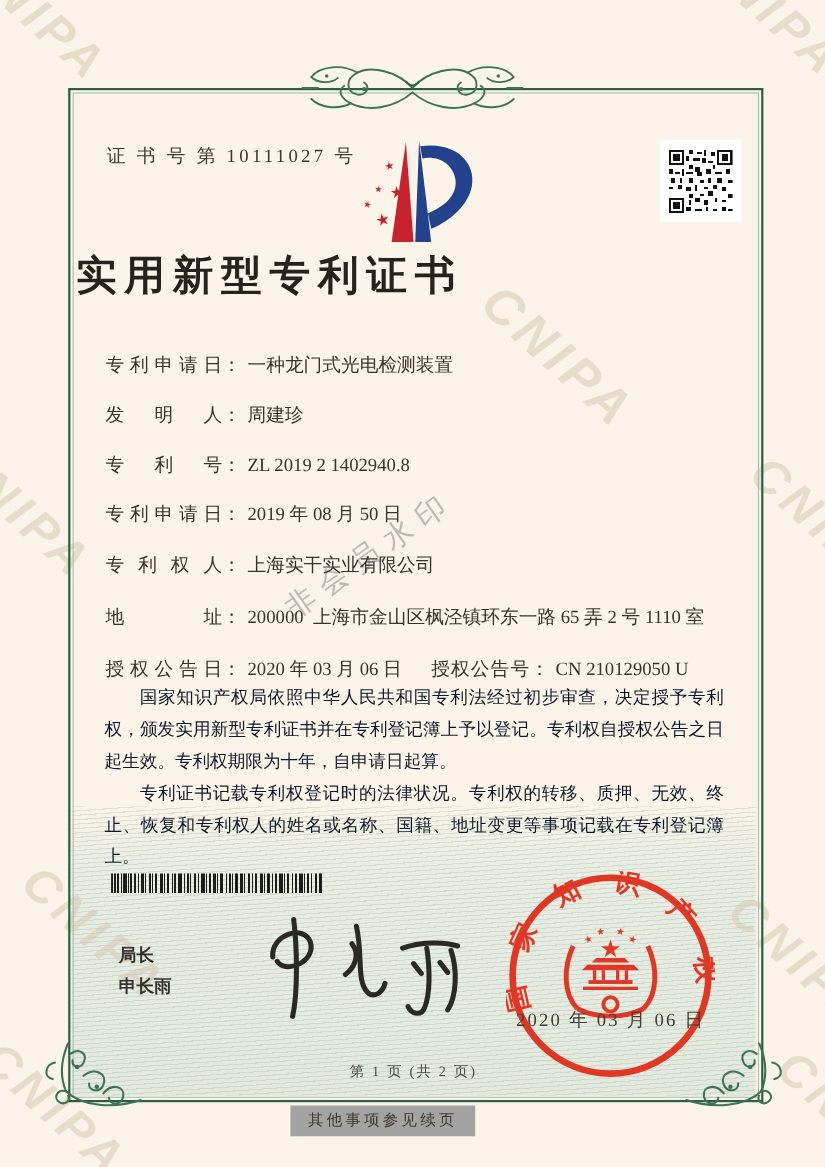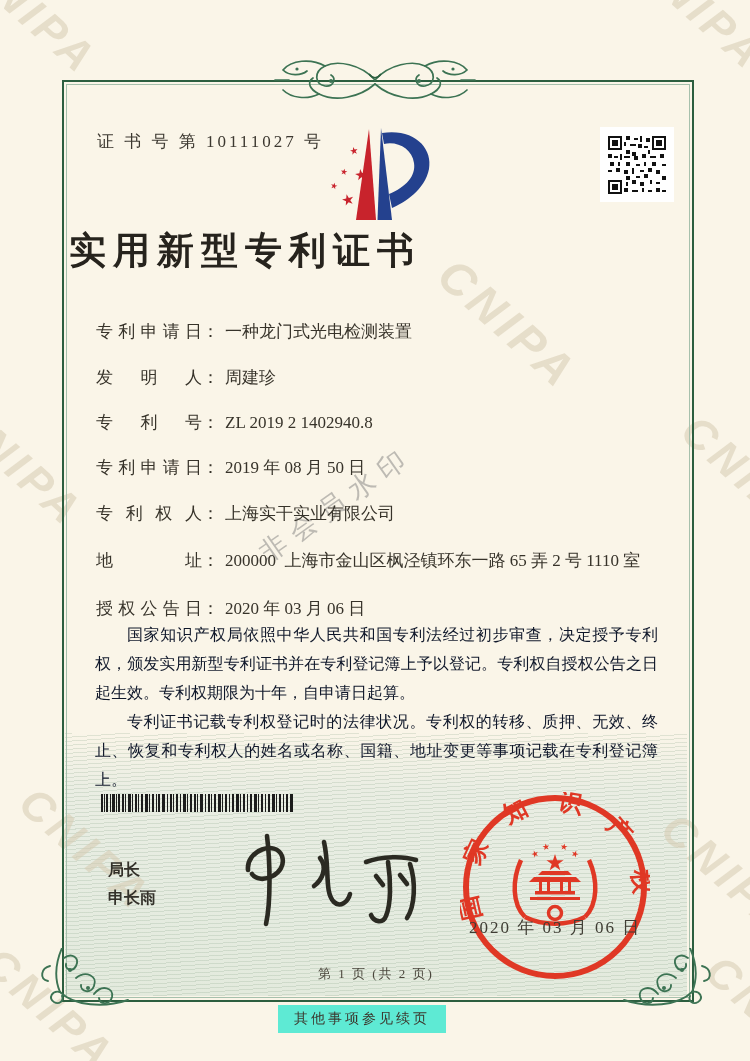--- a/index.html
+++ b/index.html
@@ -61,22 +61,22 @@
   .barcode{position:absolute;left:101px;top:794px;z-index:3}
   .signer{position:absolute;left:108px;top:856px;z-index:3;font-size:16px;
     color:#33312a;font-weight:600;line-height:28px;
     font-family:"Liberation Sans","DejaVu Sans",sans-serif}
   .signature{position:absolute;left:220px;top:830px;z-index:3}
   .seal{position:absolute;left:460px;top:792px;z-index:3;opacity:.94}
   .seal-date{position:absolute;left:469px;top:916px;z-index:4;font-size:17px;
     letter-spacing:2px;color:#3f3d34}
   .page-info{position:absolute;left:62px;top:965px;width:628px;z-index:3;
     text-align:center;font-size:13px;letter-spacing:2px;color:#4a463c}
-  .footer-note{position:absolute;left:278px;top:1005px;z-index:3;
-    background:#5eead4;padding:5px 16px;font-size:14px;letter-spacing:3px;
+  .footer-note{position:absolute;left:264px;top:1005px;z-index:3;
+    background:#a3a3a3;padding:5px 16px;font-size:14px;letter-spacing:3px;
     color:#3c382e}
 </style>
 </head>
 <body>
 
 <div class="wm" style="left:-48px;top:-12px">CNIPA</div>
 <div class="wm" style="left:620px;top:-16px">CNIPA</div>
 <div class="wm" style="left:424px;top:296px;font-size:47px">CNIPA</div>
 <div class="wm" style="left:-62px;top:440px">CNIPA</div>
 <div class="wm" style="left:668px;top:452px">CNIPA</div>
@@ -228,20 +228,23 @@
     <span class="flabel">专利申请日</span><span class="colon">：</span><span class="fvalue">2019 年 08 月 50 日</span>
   </div>
   <div class="frow" style="top:182px">
     <span class="flabel">专利权人</span><span class="colon">：</span><span class="fvalue">上海实干实业有限公司</span>
   </div>
   <div class="frow" style="top:229px">
     <span class="flabel">地址</span><span class="colon">：</span><span class="fvalue">200000  上海市金山区枫泾镇环东一路 65 弄 2 号 1110 室</span>
   </div>
   <div class="frow" style="top:277px;width:566px">
     <span class="flabel">授权公告日</span><span class="colon">：</span><span class="fvalue">2020 年 03 月 06 日</span>
+    <span class="pair2">
+      <span class="flabel2">授权公告号</span><span class="colon">：</span><span class="fvalue">CN 210129050 U</span>
+    </span>
   </div>
 </div>
 
 <div class="paras">
   <p>国家知识产权局依照中华人民共和国专利法经过初步审查，决定授予专利权，颁发实用新型专利证书并在专利登记簿上予以登记。专利权自授权公告之日起生效。专利权期限为十年，自申请日起算。</p>
   <p>专利证书记载专利权登记时的法律状况。专利权的转移、质押、无效、终止、恢复和专利权人的姓名或名称、国籍、地址变更等事项记载在专利登记簿上。</p>
 </div>
 
 <svg class="barcode" width="192" height="18" viewBox="0 0 192 18" shape-rendering="crispEdges">
   <g fill="#1c1c1c">

